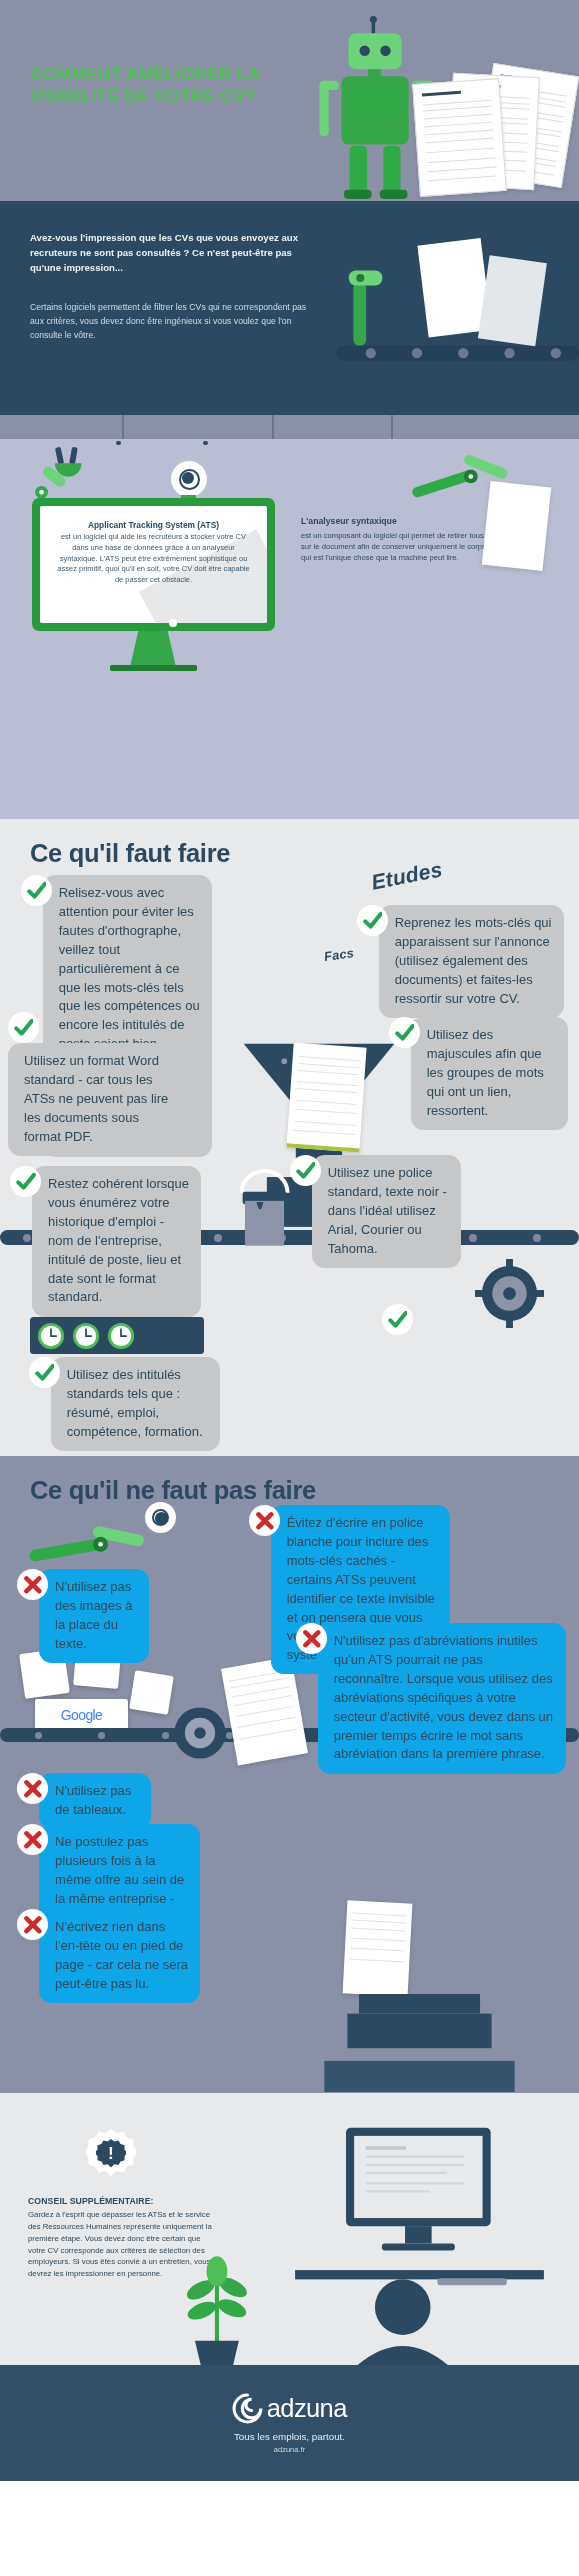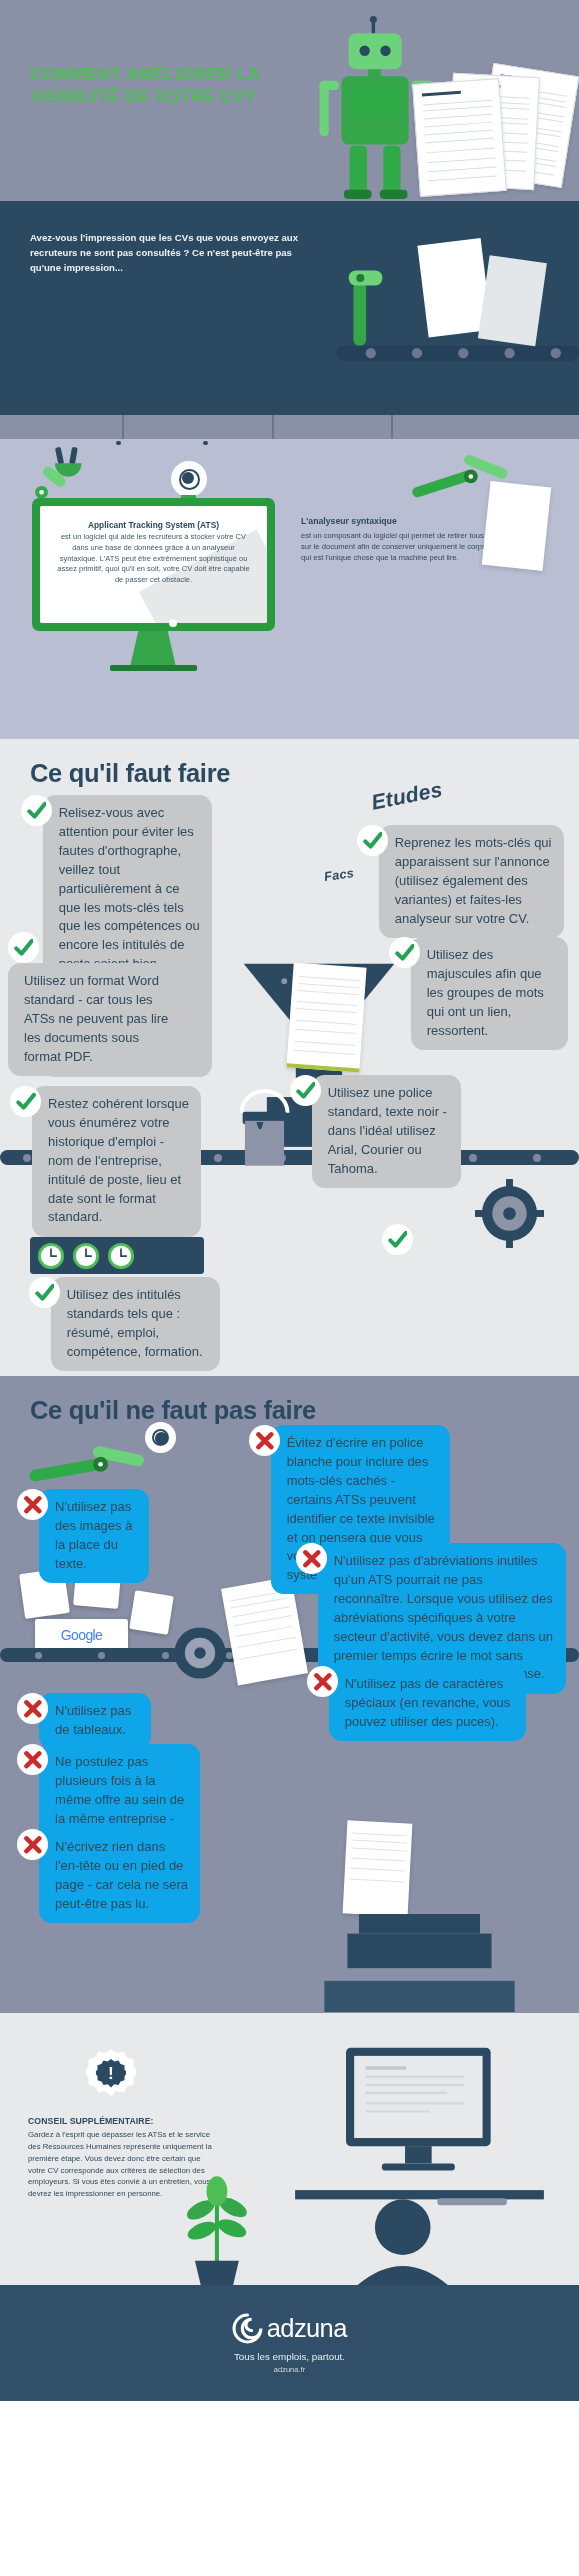--- a/index.html
+++ b/index.html
@@ -32,21 +32,21 @@
   .intro{position:relative;width:579px;height:214px;background:#2b4a61;padding:30px 0 0 30px;}
   .intro-lead{
     width:278px;font-size:9.6px;line-height:1.55;font-weight:bold;color:#eef2f5;
   }
   .intro-body{
     width:290px;margin-top:25.5px;font-size:8.7px;line-height:1.58;color:#d3dce3;font-weight:normal;
   }
   .intro-deco{position:absolute;right:0;top:0;width:243px;height:214px;}
 
   
-  .defs{position:relative;width:579px;height:324px;background:#b9bed2;overflow:hidden;}
+  .defs{position:relative;width:579px;height:404px;background:#b9bed2;overflow:hidden;}
   .defs .bandtop{position:absolute;left:0;top:0;width:579px;height:24px;background:#8a90a6;}
   .ats-monitor{
     position:absolute;left:32px;top:83px;width:243px;height:133px;
     background:#299b3e;border-radius:7px;padding:8px;
   }
   .ats-screen{
     position:relative;width:100%;height:100%;background:#fff;border-radius:1.7px;
     padding:14px 15px;overflow:hidden;
   }
   .ats-screen:after{
@@ -190,20 +190,21 @@
         <span class="pl" style="top:68px;"></span>
           <span class="pl" style="top:78px;"></span>
         <span class="pl" style="top:87px;"></span>
           <span class="pl" style="top:96px;"></span>
       </div>
     </div>
   </section>
 
   <section class="intro">
     <p class="intro-lead">Avez-vous l'impression que les CVs que vous envoyez aux recruteurs ne sont pas consultés ? Ce n'est peut-être pas qu'une impression...</p>
+    <p class="intro-body">Certains logiciels permettent de filtrer les CVs qui ne correspondent pas aux critères, vous devez donc être ingénieux si vous voulez que l'on consulte le vôtre.</p>
     <svg class="intro-deco" viewBox="0 0 420 370">
       <rect x="0" y="250" width="420" height="26" rx="13" fill="#24405a"></rect>
       <circle cx="60" cy="263" r="9" fill="#6d7790"></circle>
       <circle cx="140" cy="263" r="9" fill="#6d7790"></circle>
       <circle cx="220" cy="263" r="9" fill="#6d7790"></circle>
       <circle cx="300" cy="263" r="9" fill="#6d7790"></circle>
       <circle cx="380" cy="263" r="9" fill="#6d7790"></circle>
       <rect x="150" y="70" width="110" height="160" fill="#ffffff" transform="rotate(-7 205 150)"></rect>
       <rect x="255" y="100" width="100" height="145" fill="#e4e7ea" transform="rotate(8 305 172)"></rect>
       <rect x="30" y="140" width="22" height="110" rx="10" fill="#35a74a"></rect>
@@ -277,21 +278,21 @@
       </span>
       <div class="bubble">Relisez-vous avec attention pour éviter les fautes d'orthographe, veillez tout particulièrement à ce que les mots-clés tels que les compétences ou encore les intitulés de poste soient bien orthographiés. Ne comptez pas uniquement sur un correcteur orthographique.</div>
     </div>
 
     <div class="tip" style="left:357px;top:86px;width:207px;">
       <span class="mark">
         <svg viewBox="0 0 34 34">
             <path d="M4 18 L13 27 L31 5" fill="none" stroke="#23a455" stroke-width="7" stroke-linecap="round" stroke-linejoin="round"></path>
           </svg>
       </span>
-      <div class="bubble">Reprenez les mots-clés qui apparaissent sur l'annonce (utilisez également des variantes) et faites-les analyseur sur votre CV.</div>
+      <div class="bubble">Reprenez les mots-clés qui apparaissent sur l'annonce (utilisez également des documents) et faites-les ressortir sur votre CV.</div>
     </div>
 
     <div class="tip" style="left:8px;top:193px;width:174px;flex-direction:column;">
       <span class="mark">
         <svg viewBox="0 0 34 34">
             <path d="M4 18 L13 27 L31 5" fill="none" stroke="#23a455" stroke-width="7" stroke-linecap="round" stroke-linejoin="round"></path>
           </svg>
       </span>
       <div class="bubble">Utilisez un format Word standard - car tous les ATSs ne peuvent pas lire les documents sous format PDF.</div>
     </div>
@@ -444,28 +445,20 @@
 
     <div class="tip" style="left:17.4px;top:317px;width:134px;">
       <span class="mark">
         <svg viewBox="0 0 34 34">
             <path d="M6 6 L28 28 M28 6 L6 28" stroke="#cc2b2b" stroke-width="8" stroke-linecap="round"></path>
           </svg>
       </span>
       <div class="bubble">N'utilisez pas de tableaux.</div>
     </div>
 
-    <div class="tip" style="left:307px;top:290px;width:219px;">
-      <span class="mark">
-        <svg viewBox="0 0 34 34">
-            <path d="M6 6 L28 28 M28 6 L6 28" stroke="#cc2b2b" stroke-width="8" stroke-linecap="round"></path>
-          </svg>
-      </span>
-      <div class="bubble">N'utilisez pas de caractères spéciaux (en revanche, vous pouvez utiliser des puces).</div>
-    </div>
 
     <div class="tip" style="left:17.4px;top:368px;width:183px;">
       <span class="mark">
         <svg viewBox="0 0 34 34">
             <path d="M6 6 L28 28 M28 6 L6 28" stroke="#cc2b2b" stroke-width="8" stroke-linecap="round"></path>
           </svg>
       </span>
       <div class="bubble">Ne postulez pas plusieurs fois à la même offre au sein de la même entreprise - car vous risqueriez de les spammer.</div>
     </div>
 

